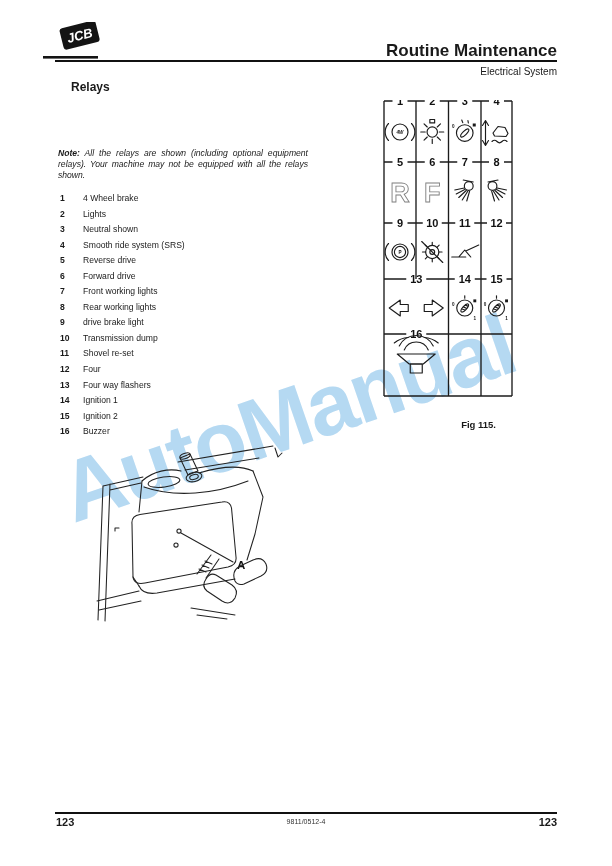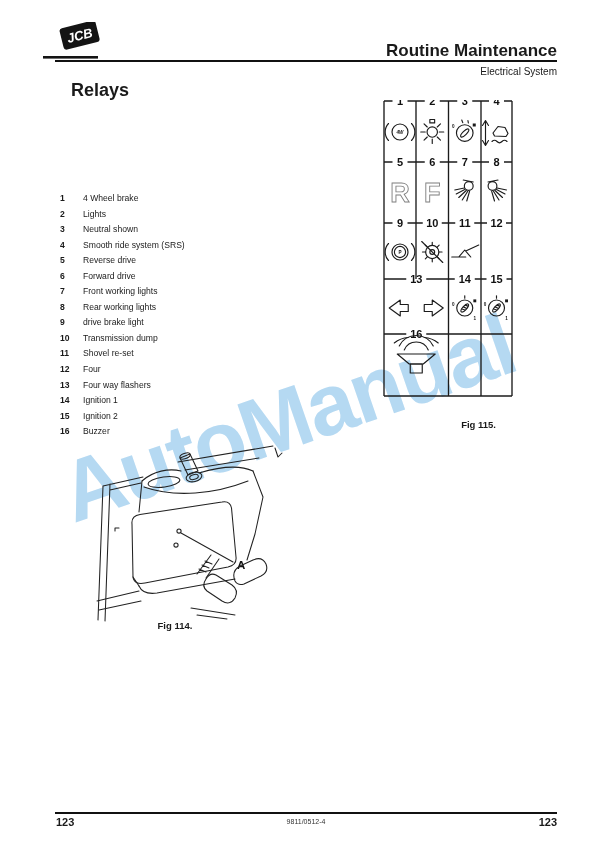--- a/index.html
+++ b/index.html
@@ -8,21 +8,21 @@
   
   .watermark{position:absolute;left:64px;top:452px;z-index:1;font-size:86px;font-weight:bold;
              letter-spacing:-2px;color:#b5d9f2;white-space:nowrap;
              transform:rotate(-19deg);transform-origin:0 50%;line-height:86px;}
   .content{position:absolute;inset:0;z-index:2;}
   
   .hdr-section{position:absolute;right:55px;top:41px;font-size:17px;font-weight:bold;}
   .hdr-rule{position:absolute;left:55px;right:55px;top:60px;height:1.7px;background:#111;}
   .hdr-sub{position:absolute;right:55px;top:66px;font-size:10px;}
   
-  .title{position:absolute;left:58px;top:80px;font-size:18px;font-weight:bold;padding-left:13px;}
+  .title{position:absolute;left:58px;top:80px;font-size:12px;font-weight:bold;padding-left:13px;}
   .intro{position:absolute;left:58px;top:104px;width:250px;font-size:8.6px;line-height:11.4px;
          text-align:justify;}
   .note{position:absolute;left:58px;top:139px;width:250px;font-size:8.6px;line-height:11.4px;
         font-style:italic;text-align:justify;}
   .note .nlbl{font-weight:bold;}
   .relay-list{position:absolute;left:60px;top:191px;width:280px;font-size:8.6px;}
   .relay-list .row{display:flex;height:15.55px;line-height:15.55px;}
   .relay-list .n{width:23px;font-weight:bold;}
   
   .fig115{position:absolute;left:383px;top:100px;}
@@ -68,20 +68,21 @@
       </svg>
     </div>
 
     <div class="hdr-section">Routine Maintenance</div>
     <div class="hdr-rule"></div>
     <div class="hdr-sub">Electrical System</div>
 
     <div class="title">Relays</div>
 
 
+    <p class="note"><span class="nlbl">Note:</span><span> All the relays are shown (including optional equipment relays). Your machine may not be equipped with all the relays shown.</span></p>
 
     <div class="relay-list">
       <div class="row">
           <span class="n">1</span>
           <span>4 Wheel brake</span>
         </div>
       <div class="row">
           <span class="n">2</span>
           <span>Lights</span>
         </div>
@@ -307,21 +308,20 @@
 
         <path class="d114" d="M112,136 L126,117 M121,140 L134,121 M114,131 l7,3 M117,127 l7,3 M120,123 l7,3"></path>
         <path class="d114" d="M121,141 Q116,148 122,153 L137,163 Q145,168 150,160 Q154,152 147,147 L131,137 Q125,134 121,141 Z"></path>
         <path class="d114" d="M150,143 Q146,133 155,128 L168,122 Q177,118 181,126 Q184,134 176,138 L159,146 Q153,148 150,143 Z"></path>
         <path class="d114" d="M106,170 L150,177 M112,177 l30,4"></path>
 
         <path class="d114" d="M18,48 L13,182 M25,46 L20,183 M18,48 L58,39 M25,52 L56,45"></path>
         <path class="d114" d="M12,163 L54,153 M14,172 L56,163"></path>
       </svg>
     </div>
-    <div class="fig114cap">Fig 114.</div>
 
     <div class="ftr-rule"></div>
     <div class="ftr-left">123</div>
     <div class="ftr-center">9811/0512-4</div>
     <div class="ftr-right">123</div>
 
   </div>
 </div>
 
 </body></html>

